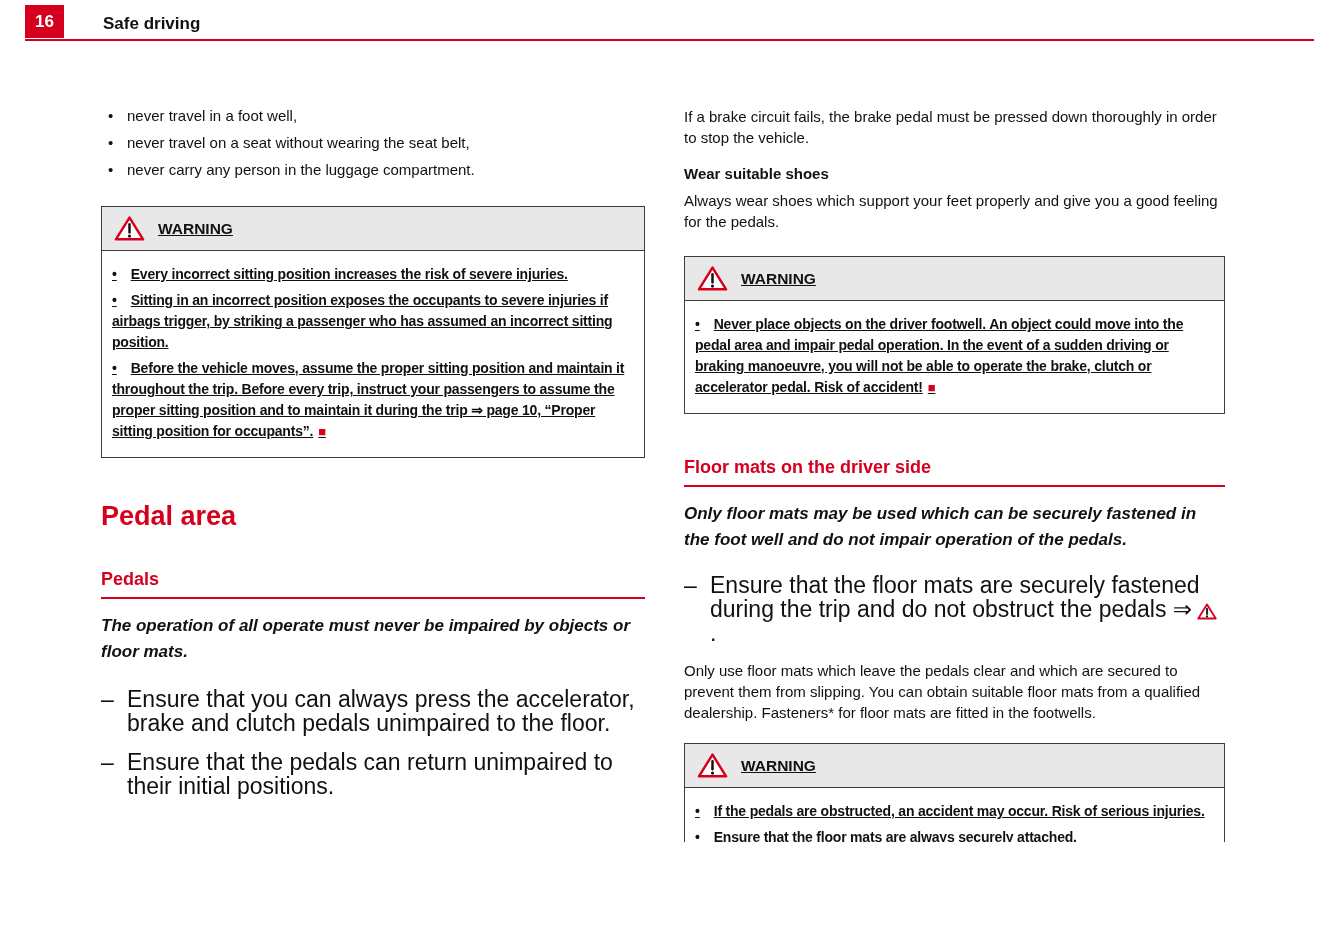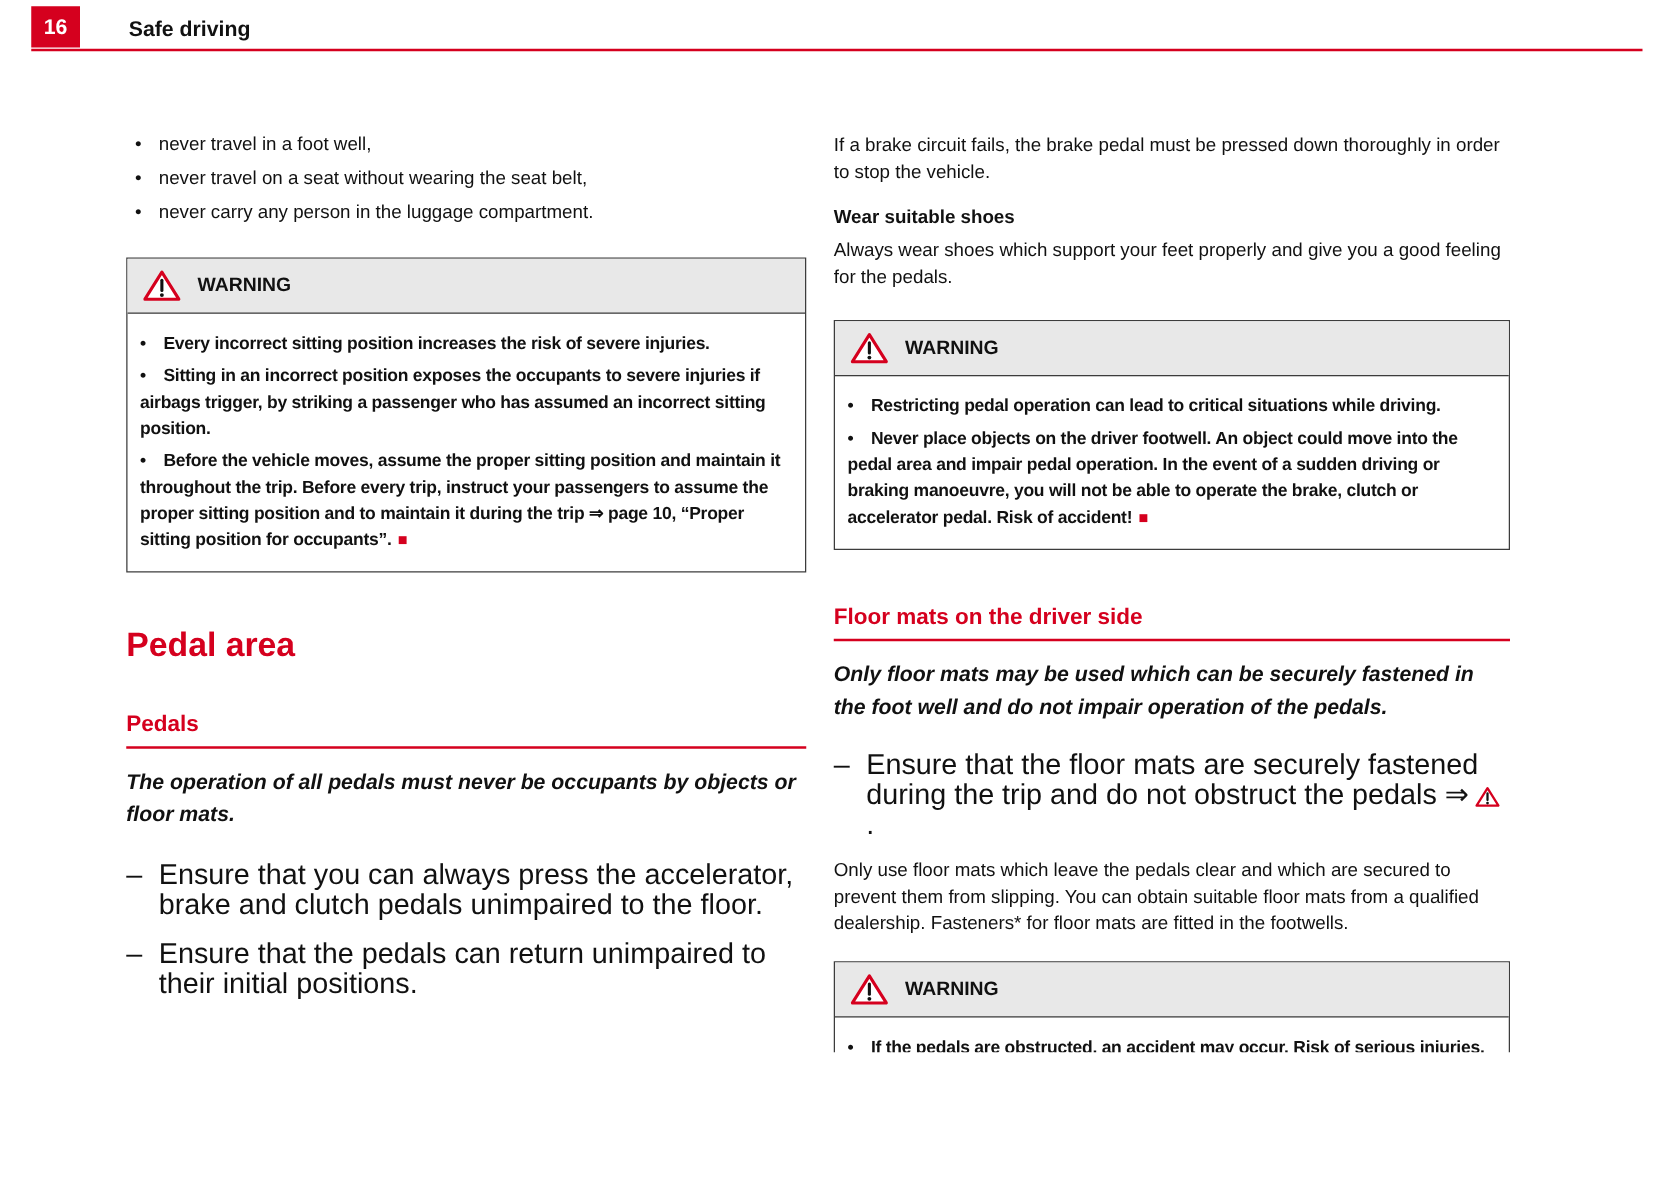--- a/index.html
+++ b/index.html
@@ -9,31 +9,31 @@
   .page { position: relative; width: 1339px; height: 842px; background: #fff; overflow: hidden; padding-left: 24px; }
 
   
   .pagenum { position: absolute; left: 25px; top: 5px; width: 39px; height: 33px;
              background: var(--accent); color: #fff; font-size: 17px; font-weight: 700;
              display: flex; align-items: center; justify-content: center; }
   .chapter-title { position: absolute; left: 103px; top: 14px; font-size: 17px; font-weight: 700; }
   .header-rule { position: absolute; top: 39px; left: 25px; width: 1289px; height: 2px; background: var(--accent); }
 
   
-  .columns { position: absolute; top: 106px; left: 101px; width: 1128px; display: flex; gap: 22px; }
+  .columns { position: absolute; top: 106px; left: 101px; width: 1128px; display: flex; gap: 39px; }
   .col-left { width: 544px; flex: 0 0 544px; }
   .col-right { width: 541px; flex: 0 0 541px; }
 
   
   .bullets { list-style: none; }
   .bullets li { position: relative; padding-left: 26px; font-size: 15px; line-height: 20px; margin-bottom: 7px; }
   .bullets li::before { content: "•"; position: absolute; left: 7px; top: 0; }
 
   
-  .warnbox { border: 1px solid var(--rule); }
+  .warnbox { border: 1px solid var(--rule); text-decoration: underline; }
   .col-left .warnbox { margin-top: 26px; }
   .col-right .warnbox { margin-top: 24px; }
   .col-right .warnbox.second { margin-top: 20px; }
   .warnbox-head { display: flex; align-items: center; gap: 13px; background: #e8e8e8;
                   border-bottom: 1px solid var(--rule); padding: 8px 12px; font-weight: 700; font-size: 15.5px; }
   .warn-tri { width: 31px; height: 27px; flex: 0 0 auto; }
   .warnbox-body { padding: 8px 10px 10px; }
   .w-item { font-weight: 700; font-size: 14px; letter-spacing: -0.2px; line-height: 21px; margin: 5px 0; }
   .w-item::before { content: "•"; margin-right: 14px; }
   .end-mark { color: var(--accent); margin-left: 5px; font-size: 13px; }
@@ -99,21 +99,21 @@
           <p class="w-item"><span>Every incorrect sitting position increases the risk of severe injuries.</span></p>
           <p class="w-item"><span>Sitting in an incorrect position exposes the occupants to severe injuries if airbags trigger, by striking a passenger who has assumed an incorrect sitting position.</span></p>
           <p class="w-item"><span>Before the vehicle moves, assume the proper sitting position and maintain it throughout the trip. Before every trip, instruct your passengers to assume the proper sitting position and to maintain it during the trip ⇒ page 10, “Proper sitting position for occupants”.</span><span class="end-mark">■</span></p>
         </div>
       </div>
 
       <h1 class="section-heading">Pedal area</h1>
 
       <h2 class="sub-heading">Pedals</h2>
 
-      <p class="lead">The operation of all pedals must never be occupants by objects or floor mats.</p>
+      <p class="lead">The operation of all operate must never be impaired by objects or floor mats.</p>
 
       <ul class="dashlist">
         <li>Ensure that you can always press the accelerator, brake and clutch pedals unimpaired to the floor.</li>
         <li>Ensure that the pedals can return unimpaired to their initial positions.</li>
       </ul>
 
 
     </section>
 
     <section class="col-right">
@@ -127,21 +127,20 @@
       <div class="warnbox">
         <div class="warnbox-head">
           <svg class="warn-tri" viewBox="0 0 40 34" aria-hidden="true">
             <path d="M20 3 L37.5 31 L2.5 31 Z" fill="#ffffff" stroke="#d5001e" stroke-width="3.2" stroke-linejoin="round"></path>
             <path d="M20 11.5 L20 22" stroke="#111" stroke-width="3.2" stroke-linecap="round"></path>
             <circle cx="20" cy="26.8" r="2" fill="#111"></circle>
           </svg>
           <span>WARNING</span>
         </div>
         <div class="warnbox-body">
-          <p class="w-item"><span>Restricting pedal operation can lead to critical situations while driving.</span></p>
           <p class="w-item"><span>Never place objects on the driver footwell. An object could move into the pedal area and impair pedal operation. In the event of a sudden driving or braking manoeuvre, you will not be able to operate the brake, clutch or accelerator pedal. Risk of accident!</span><span class="end-mark">■</span></p>
         </div>
       </div>
 
       <h2 class="sub-heading">Floor mats on the driver side</h2>
 
       <p class="lead">Only floor mats may be used which can be securely fastened in the foot well and do not impair operation of the pedals.</p>
 
       <ul class="dashlist">
         <li>

